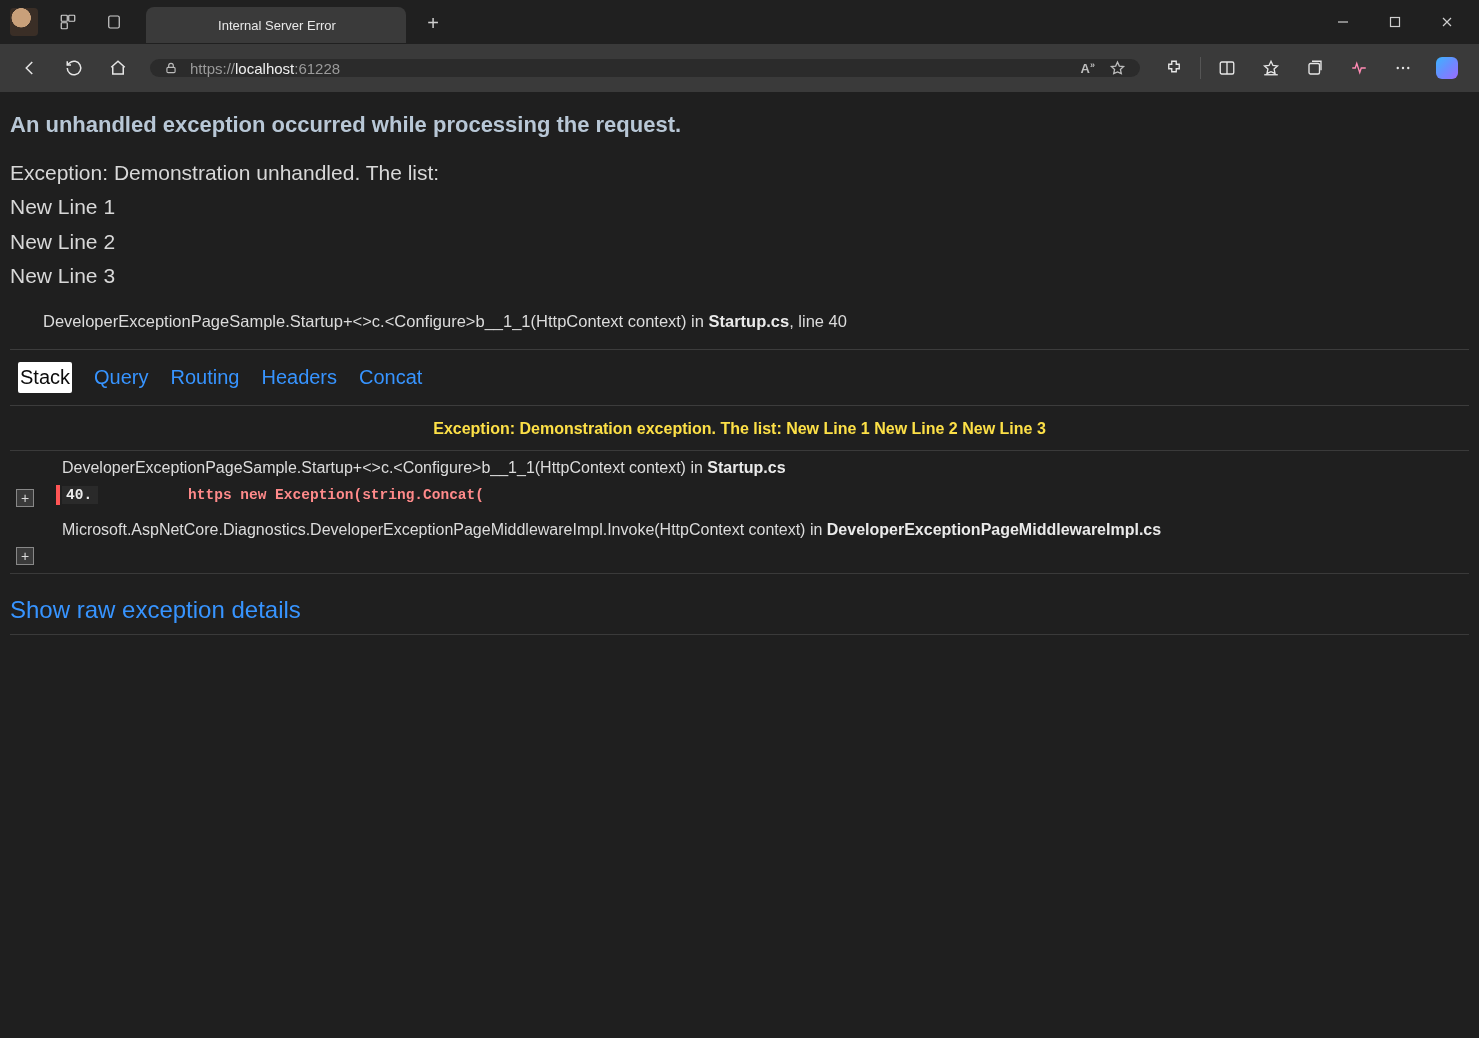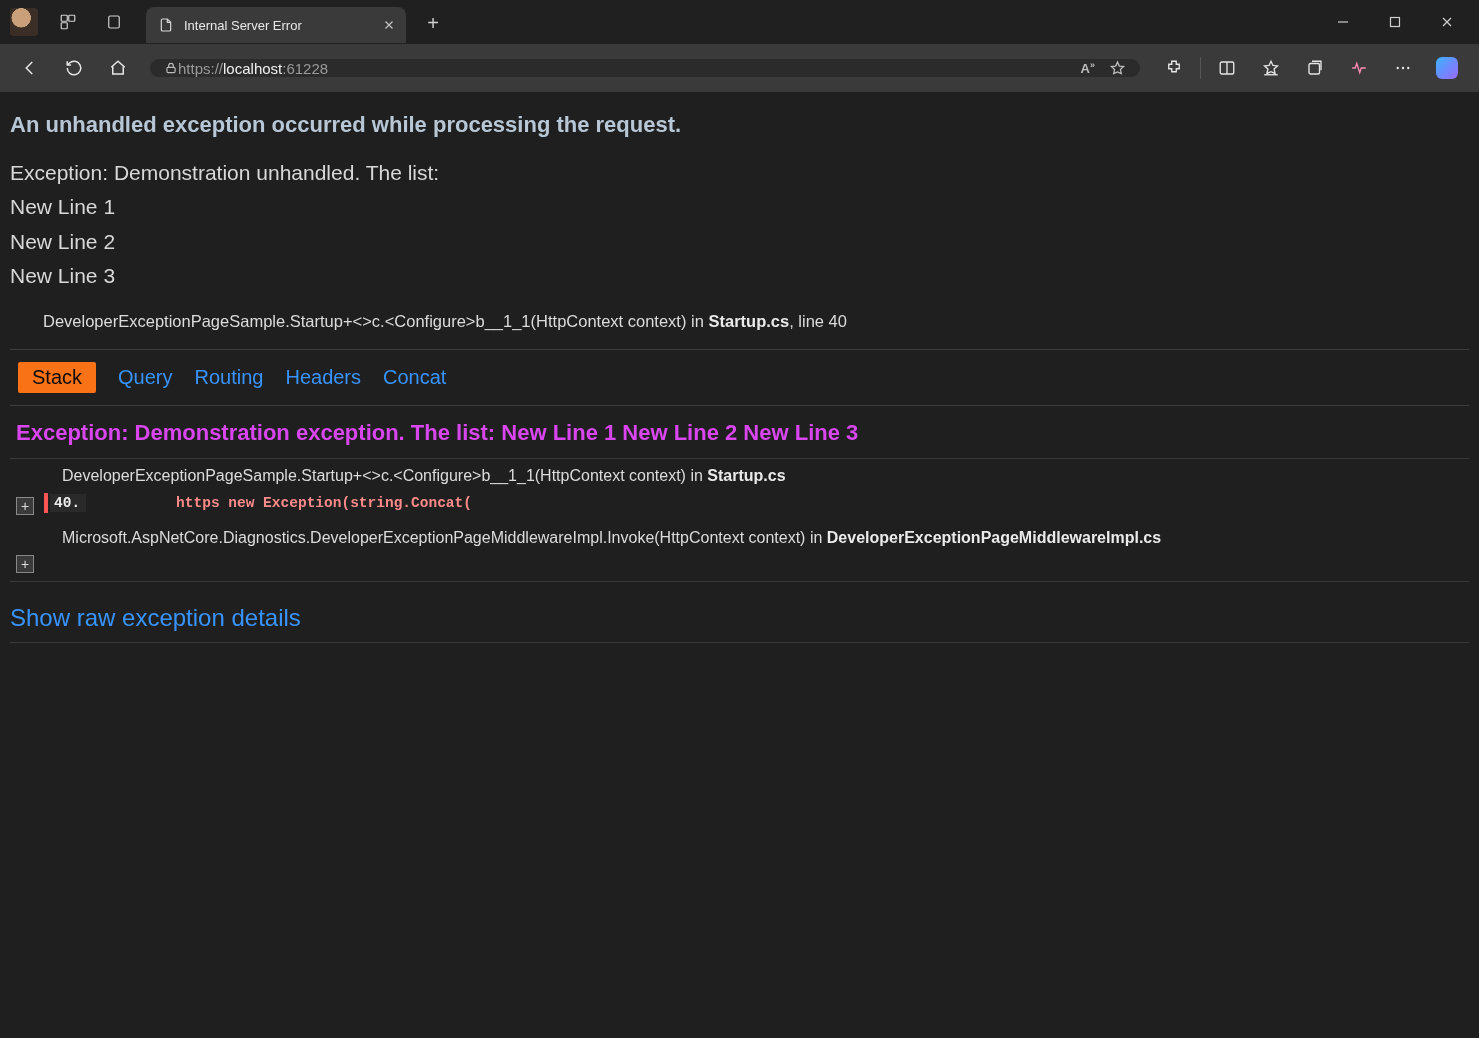--- a/index.html
+++ b/index.html
@@ -41,20 +41,21 @@
     height: 36px;
     background: #3a3a3a;
     border-radius: 8px 8px 0 0;
     padding: 0 10px 0 12px;
     color: #e8e8e8;
     font-size: 13px;
     gap: 10px;
     min-width: 260px;
     margin-left: 6px;
     margin-top: 6px;
+    flex-direction: column;
   }
   .tab .doc-icon { width: 16px; height: 16px; opacity: .9; }
   .tab .close-icon { width: 14px; height: 14px; opacity: .8; margin-left: auto; }
   .new-tab-btn {
     width: 34px; height: 34px;
     display: flex; align-items: center; justify-content: center;
     color: #cfcfcf; font-size: 20px;
     margin-left: 4px; margin-top: 3px;
   }
   .window-controls {
@@ -83,20 +84,21 @@
   }
   .nav-btn svg { width: 18px; height: 18px; }
   .address-bar {
     flex: 1;
     display: flex;
     align-items: center;
     height: 18px;
     background: #2b2b2b;
     border-radius: 18px;
     padding: 0 14px;
+    gap: 12px;
     color: #bdbdbd;
     font-size: 15px;
     margin: 0 8px;
   }
   .address-bar .lock-icon { width: 14px; height: 14px; color: #bbb; }
   .url-text .muted { color: #9a9a9a; }
   .url-text .host { color: #f0f0f0; }
   .address-right {
     margin-left: auto;
     display: flex; gap: 14px; align-items: center;
@@ -150,32 +152,33 @@
   .page-tabs {
     display: flex; gap: 22px; align-items: center;
     padding: 10px 8px;
   }
   .page-tab {
     font-size: 20px;
     color: #3794ff;
     cursor: pointer;
   }
   .page-tab.active {
-    background: #f97316;
+    background: #ffffff;
     color: #0b0b0b;
-    padding: 4px 14px;
+    padding: 4px 2px;
     border-radius: 2px;
   }
 
   
   .stack-header {
-    font-size: 22px;
+    font-size: 16px;
     font-weight: 700;
-    color: #d946ef;
+    color: #fde047;
     padding: 12px 6px 12px 6px;
+    text-align: center;
   }
   .thin-sep { height:1px; background:#3a3a3a; }
 
   .frame {
     padding: 4px 0 0 0;
   }
   .frame-line {
     display: flex; align-items: flex-start; gap: 10px;
     font-size: 16px;
     color: #dcdcdc;
@@ -389,21 +392,21 @@
   
   <div class="frame">
     <div class="frame-line">
       <span style="width:18px"></span>
       <span class="frame-text">
         <span>DeveloperExceptionPageSample.Startup+&lt;&gt;c.&lt;Configure&gt;b__1_1(HttpContext context) in </span><span class="file">Startup.cs</span>
       </span>
     </div>
     <div class="frame-line" style="align-items:center;">
       <div class="expand-btn">+</div>
-      <div class="code-row" style="margin-left:0;">
+      <div class="code-row" style="margin-left:12px;">
         <div class="code-bar"></div>
         <div class="line-num">40.</div>
         <div class="code-text">https new Exception(string.Concat(</div>
       </div>
     </div>
   </div>
 
   
   <div class="frame">
     <div class="frame-line">

